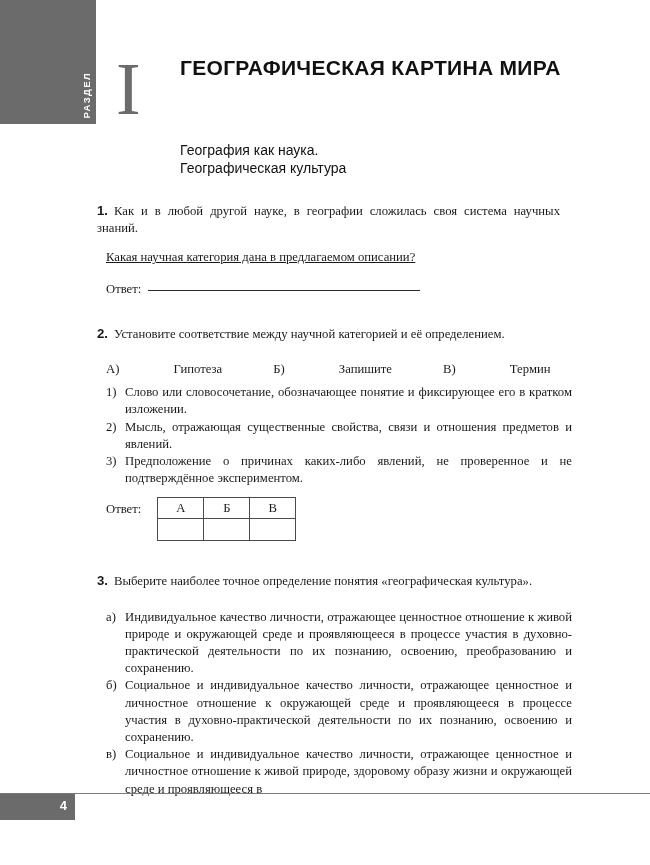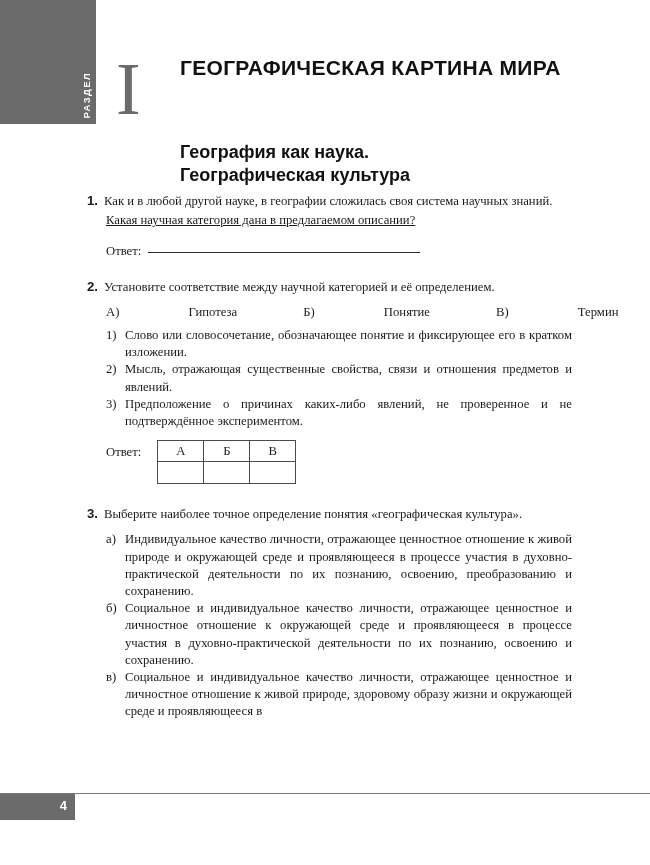--- a/index.html
+++ b/index.html
@@ -63,22 +63,22 @@
     letter-spacing: 0.3px;
     color: #111111;
   }
 
   #section-subtitle {
     position: absolute;
     left: 180px;
     top: 141px;
     width: 400px;
     font-family: "Liberation Sans", "DejaVu Sans", sans-serif;
-    font-weight: bold;
-    font-size: 18px;
+    font-weight: normal;
+    font-size: 14px;
     line-height: 1.30;
     color: #111111;
   }
 
   
   #content {
     position: absolute;
     left: 85px;
     top: 190px;
     width: 487px;
@@ -86,21 +86,21 @@
     line-height: 1.355;
     text-align: justify;
   }
 
   .task {
     margin-bottom: 0px;
   }
 
   .task-lead {
     text-indent: 0;
-    margin: 2px;
+    margin: 12px;
   }
   .task-num {
     font-family: "Liberation Sans", "DejaVu Sans", sans-serif;
     font-weight: bold;
     font-size: 13.2px;
     margin-right: 6px;
   }
 
   .para-indent {
     margin: 0;
@@ -145,21 +145,21 @@
   .opt-text {
     flex: 1 1 auto;
     text-align: justify;
   }
   .inline-opts {
     margin: 0;
     padding-left: 21px;
     text-indent: 0;
     text-align: left;
   }
-  .inline-opts span + span { margin-left: 30px; padding-left: 36px; }
+  .inline-opts span + span { margin-left: 15px; padding-left: 36px; }
 
   
   .answer-table-row {
     display: flex;
     align-items: flex-start;
     padding-left: 21px;
     padding-top: 4px;
   }
   .answer-table-label {
     padding-top: 4px;
@@ -238,21 +238,21 @@
   <div class="gap-md"></div>
 
   <div class="task">
     <p class="task-lead">
       <span class="task-num">2.</span><span>Установите соответствие между научной категорией и её определением.</span>
     </p>
 
     <div class="gap-sm"></div>
 
     <p class="inline-opts">
-      <span><span>А)</span>&nbsp;<span>Гипотеза</span></span><span><span>Б)</span>&nbsp;<span>Понятие</span></span><span><span>В)</span>&nbsp;<span>Термин</span></span>
+      <span><span>А)</span>&nbsp;<span>Гипотеза</span></span><span><span>Б)</span>&nbsp;<span>Запишите</span></span><span><span>В)</span>&nbsp;<span>Термин</span></span>
     </p>
 
     <div class="gap-sm"></div>
 
     <div class="opt-row">
       <span class="opt-marker">1)</span>
       <span class="opt-text">Слово или словосочетание, обозначающее понятие и фиксирующее его в кратком изложении.</span>
     </div>
     <div class="opt-row">
       <span class="opt-marker">2)</span>

